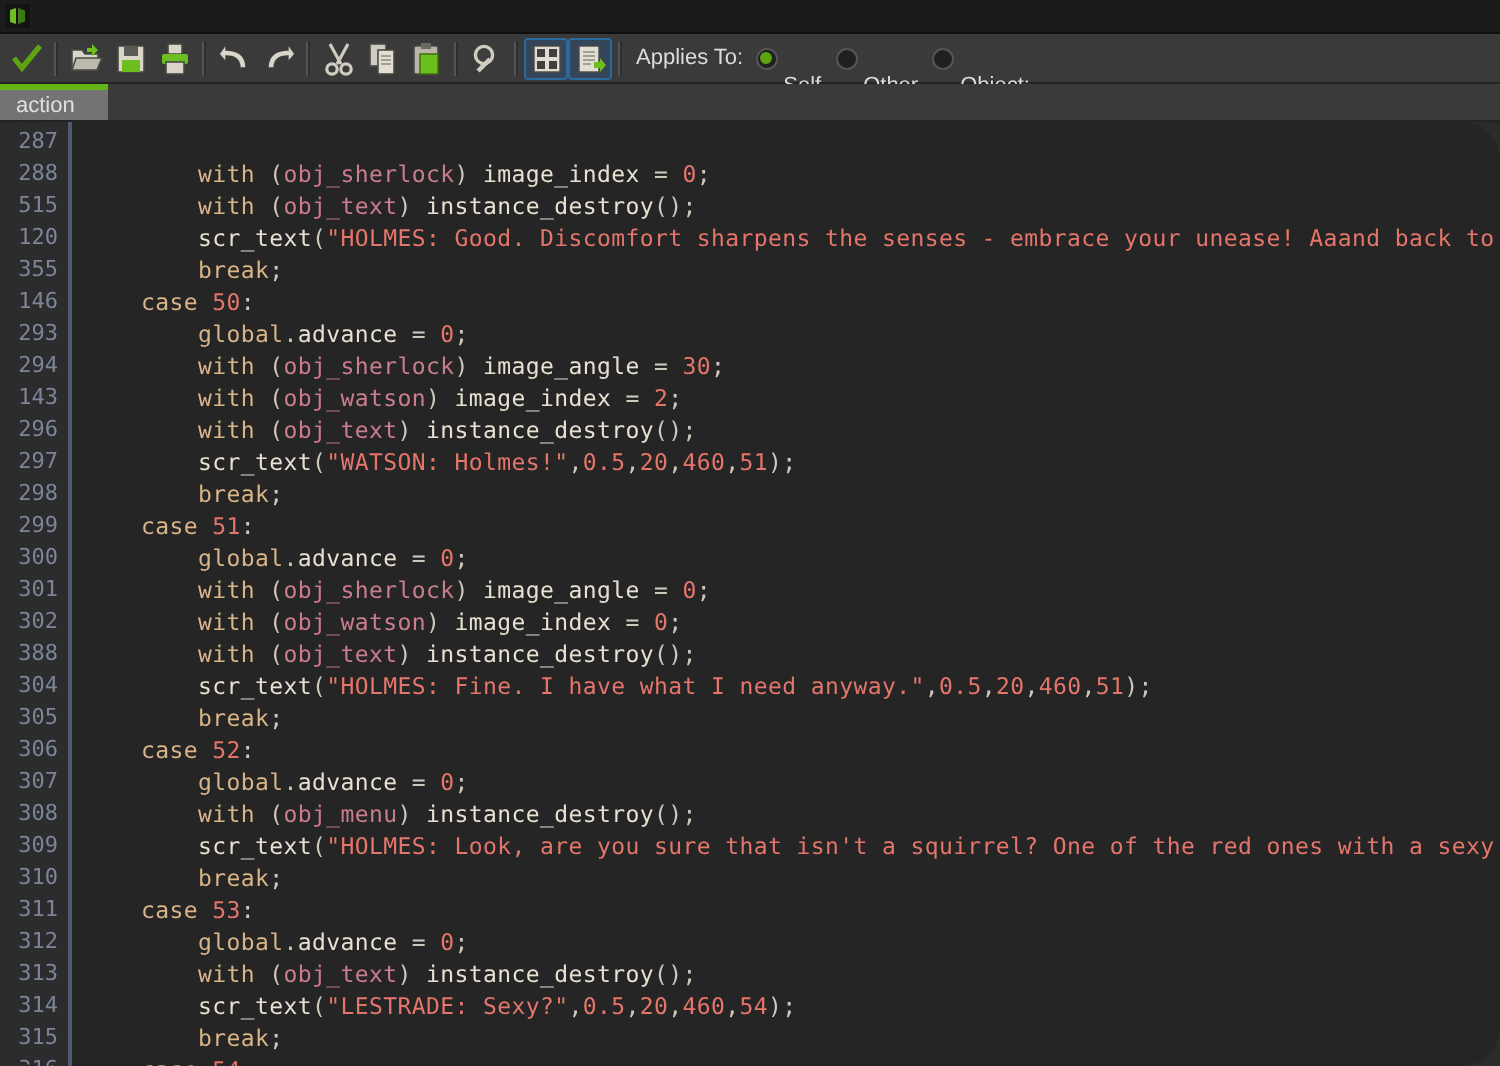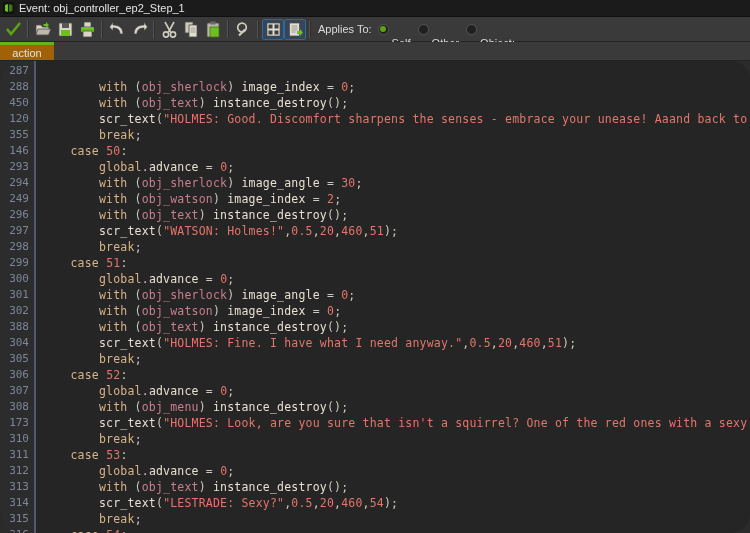--- a/index.html
+++ b/index.html
@@ -139,26 +139,26 @@
     min-height: 19px;
     background: #3a3a3a;
     display: flex;
     align-items: flex-end;
     border-bottom: 1px solid #232323;
     box-sizing: border-box;
   }
   .tab {
     height: 18px;
     min-width: 54px;
-    background: #a16207;
+    background: #737373;
     border-top: 3px solid #64b416;
     box-sizing: border-box;
     display: flex;
     align-items: center;
-    justify-content: center;
+    justify-content: flex-start;
     padding: 1px 8px;
   }
   .tab-label {
     font-family: "Liberation Sans", sans-serif;
     font-size: 11px;
     color: #e0e0e0;
   }
   .tabstrip-filler {
     flex: 1 1 auto;
     height: 18px;
@@ -222,21 +222,20 @@
 <div class="window">
 
   <div class="titlebar">
     <span class="titlebar-icon">
       <svg width="12" height="12" viewBox="0 0 12 12">
         <rect x="0" y="0" width="12" height="12" fill="#131313"></rect>
         <path d="M2 3 L5 2 L5 10 L2 9 Z" fill="#6cbf1e"></path>
         <path d="M6 2 L9.5 3.2 L9.5 8.8 L6 10 Z" fill="#3e7a12"></path>
       </svg>
     </span>
-    <span class="titlebar-text">Event: obj_controller_ep2_Step_1</span>
   </div>
 
   <div class="toolbar">
 
     <div class="tb-btn">
       <svg width="17" height="17" viewBox="0 0 17 17">
         <path d="M2 8 L6 13 L15 2" stroke="#5ea312" stroke-width="2.6" fill="none"></path>
       </svg>
     </div>
 
@@ -364,41 +363,41 @@
     <div class="tab">
       <span class="tab-label">action</span>
     </div>
     <div class="tabstrip-filler"></div>
   </div>
 
   <div class="editor">
     <div class="gutter" id="gutter">
         <div class="ln">287</div>
         <div class="ln">288</div>
-        <div class="ln">450</div>
+        <div class="ln">515</div>
         <div class="ln">120</div>
         <div class="ln">355</div>
         <div class="ln">146</div>
         <div class="ln">293</div>
         <div class="ln">294</div>
-        <div class="ln">249</div>
+        <div class="ln">143</div>
         <div class="ln">296</div>
         <div class="ln">297</div>
         <div class="ln">298</div>
         <div class="ln">299</div>
         <div class="ln">300</div>
         <div class="ln">301</div>
         <div class="ln">302</div>
         <div class="ln">388</div>
         <div class="ln">304</div>
         <div class="ln">305</div>
         <div class="ln">306</div>
         <div class="ln">307</div>
         <div class="ln">308</div>
-        <div class="ln">173</div>
+        <div class="ln">309</div>
         <div class="ln">310</div>
         <div class="ln">311</div>
         <div class="ln">312</div>
         <div class="ln">313</div>
         <div class="ln">314</div>
         <div class="ln">315</div>
         <div class="ln">316</div>
       </div>
     <div class="code" id="code"><div class="cl"><span class="t-pun">        </span><span class="t-kw">with</span><span class="t-pun"> (</span><span class="t-obj">obj_sherlock</span><span class="t-pun">) </span><span class="t-id">image_index</span><span class="t-pun"> = </span><span class="t-num">0</span><span class="t-pun">;</span></div><div class="cl"><span class="t-pun">        </span><span class="t-kw">with</span><span class="t-pun"> (</span><span class="t-obj">obj_text</span><span class="t-pun">) </span><span class="t-id">instance_destroy</span><span class="t-pun">();</span></div><div class="cl"><span class="t-pun">        </span><span class="t-id">scr_text</span><span class="t-pun">(</span><span class="t-str">"HOLMES: Good. Discomfort sharpens the senses - embrace your unease! Aaand back to staring</span></div><div class="cl"><span class="t-pun">        </span><span class="t-kw">break</span><span class="t-pun">;</span></div><div class="cl"><span class="t-pun">    </span><span class="t-kw">case</span><span class="t-pun"> </span><span class="t-num">50</span><span class="t-pun">:</span></div><div class="cl"><span class="t-pun">        </span><span class="t-kw">global</span><span class="t-pun">.</span><span class="t-id">advance</span><span class="t-pun"> = </span><span class="t-num">0</span><span class="t-pun">;</span></div><div class="cl"><span class="t-pun">        </span><span class="t-kw">with</span><span class="t-pun"> (</span><span class="t-obj">obj_sherlock</span><span class="t-pun">) </span><span class="t-id">image_angle</span><span class="t-pun"> = </span><span class="t-num">30</span><span class="t-pun">;</span></div><div class="cl"><span class="t-pun">        </span><span class="t-kw">with</span><span class="t-pun"> (</span><span class="t-obj">obj_watson</span><span class="t-pun">) </span><span class="t-id">image_index</span><span class="t-pun"> = </span><span class="t-num">2</span><span class="t-pun">;</span></div><div class="cl"><span class="t-pun">        </span><span class="t-kw">with</span><span class="t-pun"> (</span><span class="t-obj">obj_text</span><span class="t-pun">) </span><span class="t-id">instance_destroy</span><span class="t-pun">();</span></div><div class="cl"><span class="t-pun">        </span><span class="t-id">scr_text</span><span class="t-pun">(</span><span class="t-str">"WATSON: Holmes!"</span><span class="t-pun">,</span><span class="t-num">0.5</span><span class="t-pun">,</span><span class="t-num">20</span><span class="t-pun">,</span><span class="t-num">460</span><span class="t-pun">,</span><span class="t-num">51</span><span class="t-pun">);</span></div><div class="cl"><span class="t-pun">        </span><span class="t-kw">break</span><span class="t-pun">;</span></div><div class="cl"><span class="t-pun">    </span><span class="t-kw">case</span><span class="t-pun"> </span><span class="t-num">51</span><span class="t-pun">:</span></div><div class="cl"><span class="t-pun">        </span><span class="t-kw">global</span><span class="t-pun">.</span><span class="t-id">advance</span><span class="t-pun"> = </span><span class="t-num">0</span><span class="t-pun">;</span></div><div class="cl"><span class="t-pun">        </span><span class="t-kw">with</span><span class="t-pun"> (</span><span class="t-obj">obj_sherlock</span><span class="t-pun">) </span><span class="t-id">image_angle</span><span class="t-pun"> = </span><span class="t-num">0</span><span class="t-pun">;</span></div><div class="cl"><span class="t-pun">        </span><span class="t-kw">with</span><span class="t-pun"> (</span><span class="t-obj">obj_watson</span><span class="t-pun">) </span><span class="t-id">image_index</span><span class="t-pun"> = </span><span class="t-num">0</span><span class="t-pun">;</span></div><div class="cl"><span class="t-pun">        </span><span class="t-kw">with</span><span class="t-pun"> (</span><span class="t-obj">obj_text</span><span class="t-pun">) </span><span class="t-id">instance_destroy</span><span class="t-pun">();</span></div><div class="cl"><span class="t-pun">        </span><span class="t-id">scr_text</span><span class="t-pun">(</span><span class="t-str">"HOLMES: Fine. I have what I need anyway."</span><span class="t-pun">,</span><span class="t-num">0.5</span><span class="t-pun">,</span><span class="t-num">20</span><span class="t-pun">,</span><span class="t-num">460</span><span class="t-pun">,</span><span class="t-num">51</span><span class="t-pun">);</span></div><div class="cl"><span class="t-pun">        </span><span class="t-kw">break</span><span class="t-pun">;</span></div><div class="cl"><span class="t-pun">    </span><span class="t-kw">case</span><span class="t-pun"> </span><span class="t-num">52</span><span class="t-pun">:</span></div><div class="cl"><span class="t-pun">        </span><span class="t-kw">global</span><span class="t-pun">.</span><span class="t-id">advance</span><span class="t-pun"> = </span><span class="t-num">0</span><span class="t-pun">;</span></div><div class="cl"><span class="t-pun">        </span><span class="t-kw">with</span><span class="t-pun"> (</span><span class="t-obj">obj_menu</span><span class="t-pun">) </span><span class="t-id">instance_destroy</span><span class="t-pun">();</span></div><div class="cl"><span class="t-pun">        </span><span class="t-id">scr_text</span><span class="t-pun">(</span><span class="t-str">"HOLMES: Look, are you sure that isn't a squirrel? One of the red ones with a sexy tail?"</span></div><div class="cl"><span class="t-pun">        </span><span class="t-kw">break</span><span class="t-pun">;</span></div><div class="cl"><span class="t-pun">    </span><span class="t-kw">case</span><span class="t-pun"> </span><span class="t-num">53</span><span class="t-pun">:</span></div><div class="cl"><span class="t-pun">        </span><span class="t-kw">global</span><span class="t-pun">.</span><span class="t-id">advance</span><span class="t-pun"> = </span><span class="t-num">0</span><span class="t-pun">;</span></div><div class="cl"><span class="t-pun">        </span><span class="t-kw">with</span><span class="t-pun"> (</span><span class="t-obj">obj_text</span><span class="t-pun">) </span><span class="t-id">instance_destroy</span><span class="t-pun">();</span></div><div class="cl"><span class="t-pun">        </span><span class="t-id">scr_text</span><span class="t-pun">(</span><span class="t-str">"LESTRADE: Sexy?"</span><span class="t-pun">,</span><span class="t-num">0.5</span><span class="t-pun">,</span><span class="t-num">20</span><span class="t-pun">,</span><span class="t-num">460</span><span class="t-pun">,</span><span class="t-num">54</span><span class="t-pun">);</span></div><div class="cl"><span class="t-pun">        </span><span class="t-kw">break</span><span class="t-pun">;</span></div><div class="cl"><span class="t-pun">    </span><span class="t-kw">case</span><span class="t-pun"> </span><span class="t-num">54</span><span class="t-pun">:</span></div><div class="cl"><span class="t-pun">        </span><span class="t-kw">global</span><span class="t-pun">.</span><span class="t-id">advance</span><span class="t-pun"> = </span><span class="t-num">0</span><span class="t-pun">;</span></div></div>
   </div>

